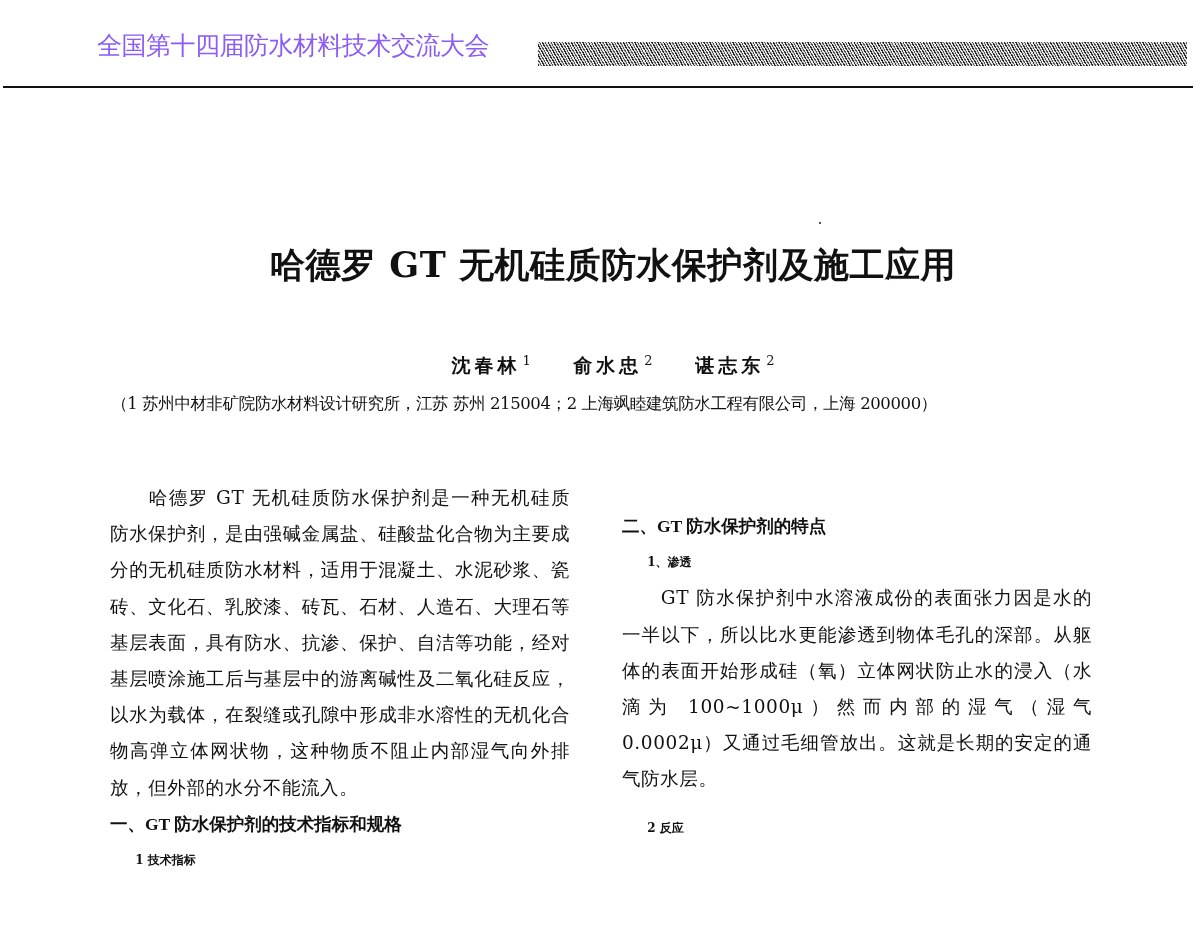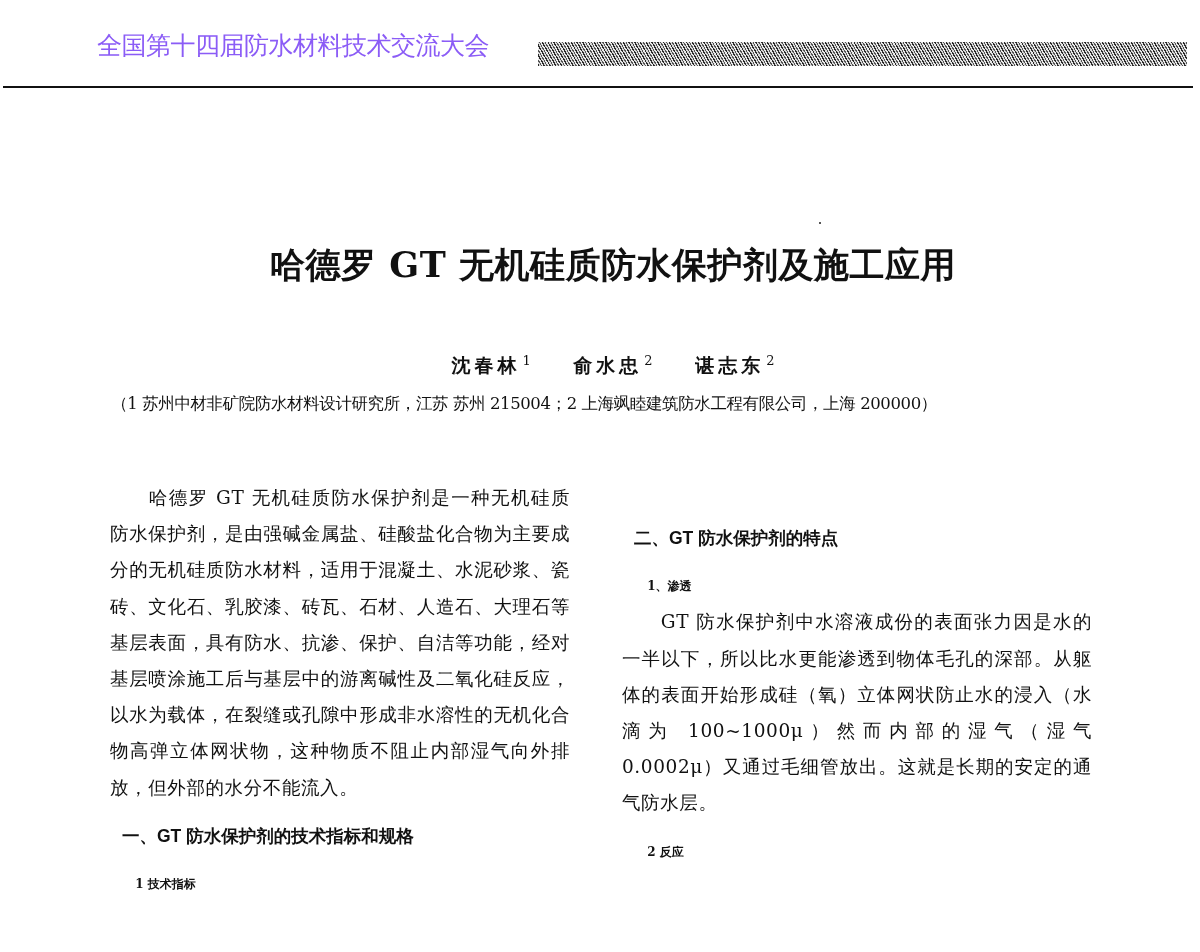--- a/index.html
+++ b/index.html
@@ -127,22 +127,22 @@
     }
     .col-left { left: 110px; }
     .col-right { left: 622px; width: 470px; }
     .col-right.body-start { top: 508px; }
     .para {
       margin: 0;
       text-indent: 2.1em;
       letter-spacing: 0.6px;
     }
     .section-heading {
-      margin: 12px;
-      font-family: Liberation Sans, sans-serif;
+      margin: 0;
+      font-family: Liberation Serif, serif;
       font-weight: bold;
       font-size: 17.5px;
       line-height: 36.2px;
     }
     .subheading {
       margin: 0;
       padding-left: 2.1em;
       font-weight: bold;
       font-size: 12px;
       line-height: 36.2px;

